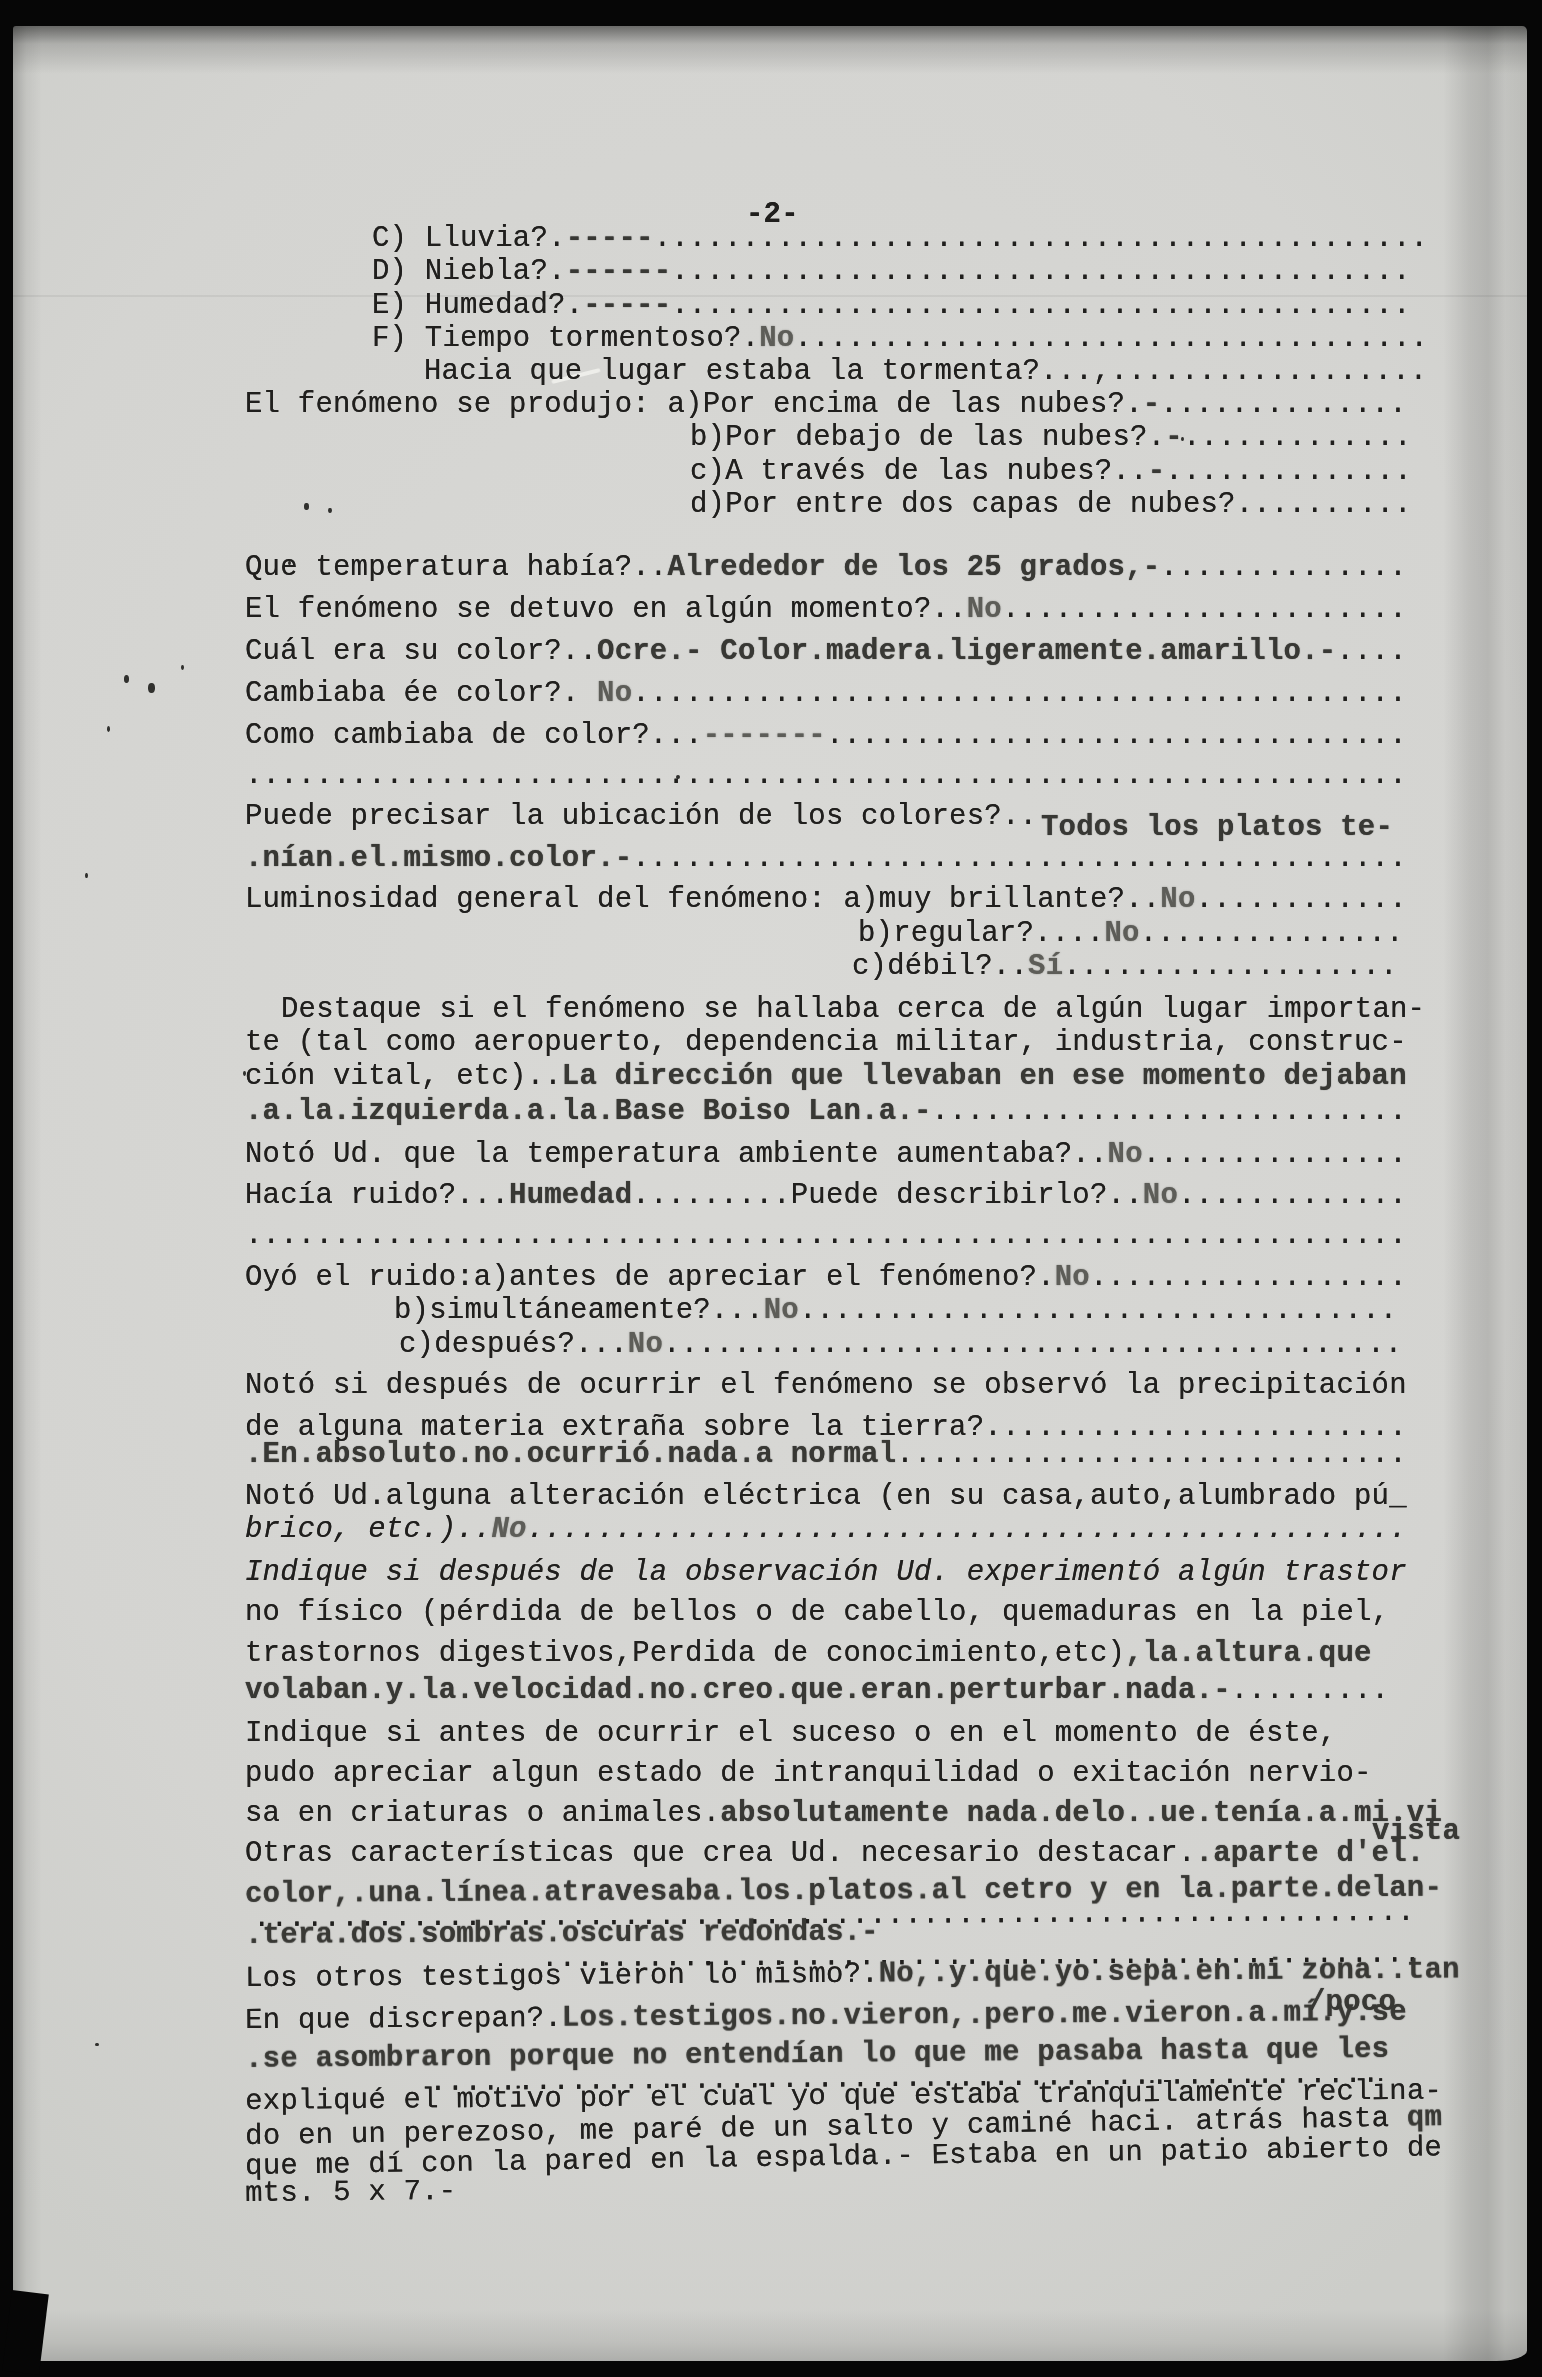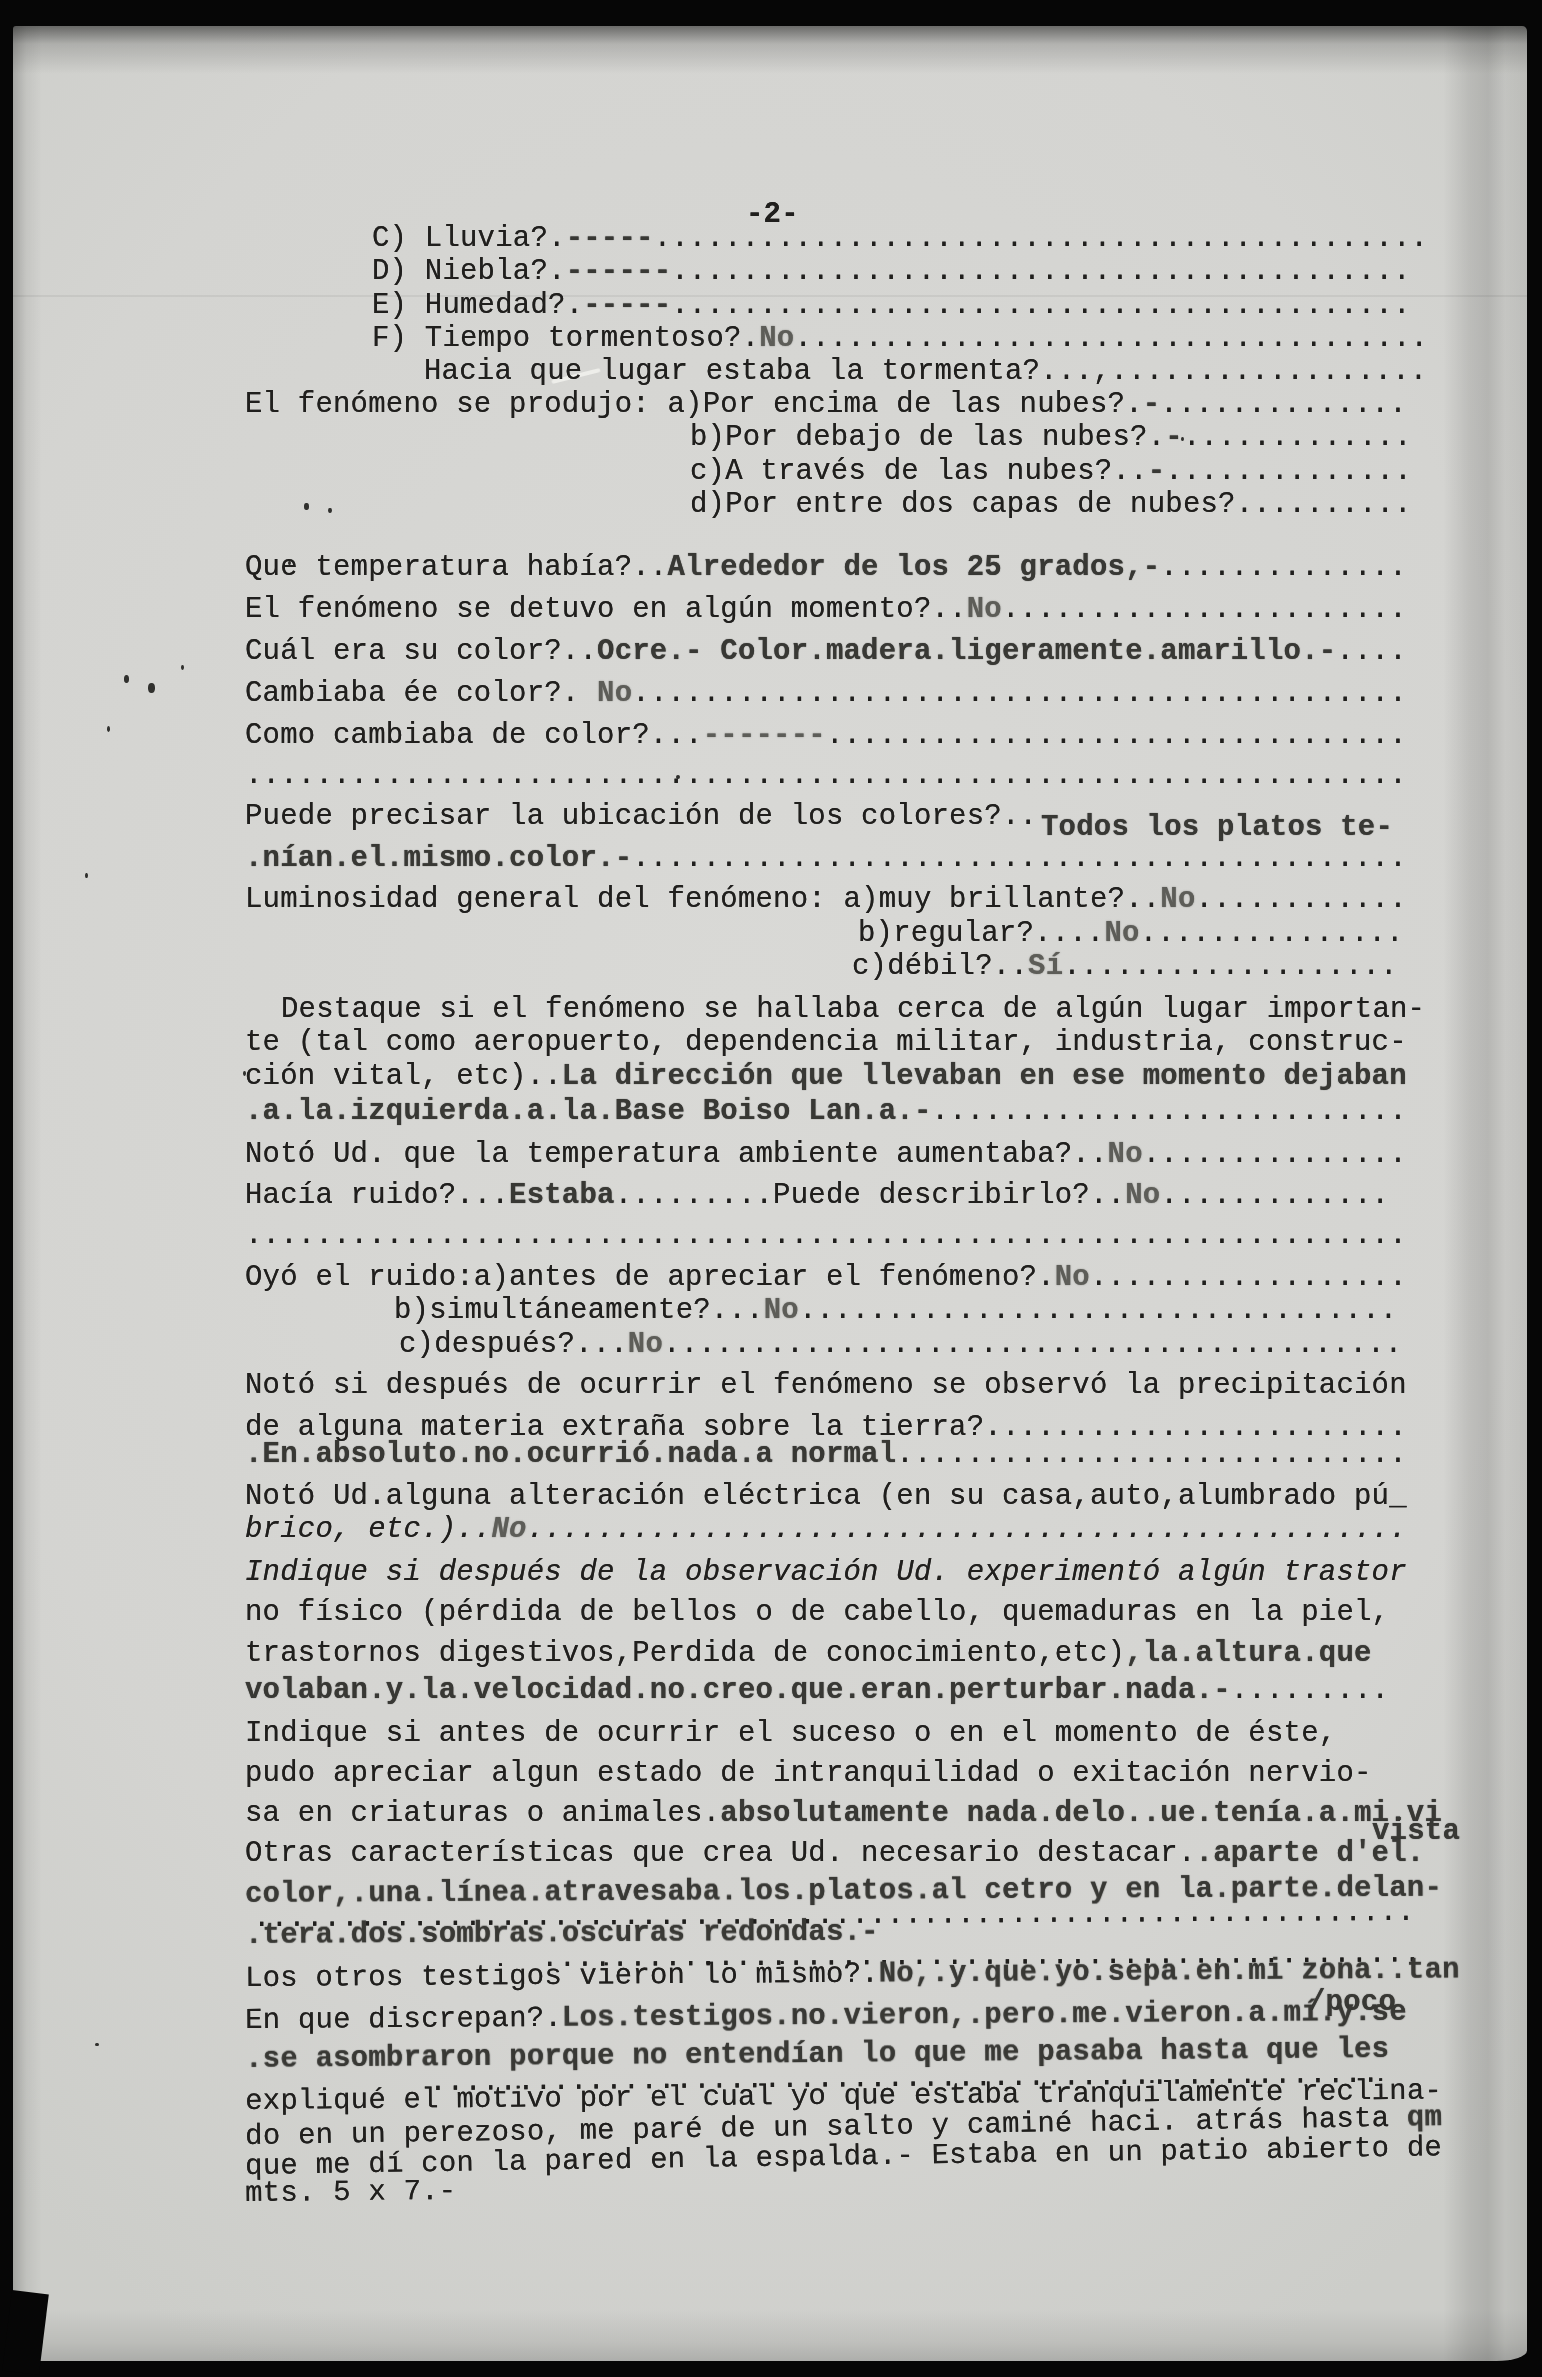--- a/index.html
+++ b/index.html
@@ -73,21 +73,21 @@
         <div class="line" style="left: 1041px; top: 813px;"><span class="a">Todos los platos te-</span></div>
         <div class="line" style="left: 245px; top: 844px;"><span class="a">.nían.el.mismo.color.-</span><span class="d">............................................</span></div>
         <div class="line" style="left: 245px; top: 885px;"><span class="q">Luminosidad general del fenómeno: a)muy brillante?..</span><span class="f">No</span><span class="d">............</span></div>
         <div class="line" style="left: 858px; top: 919px;"><span class="q">b)regular?....</span><span class="f">No</span><span class="d">...............</span></div>
         <div class="line" style="left: 852px; top: 952px;"><span class="q">c)débil?..</span><span class="f">Sí</span><span class="d">...................</span></div>
         <div class="line" style="left: 245px; top: 995px; margin-left: 36px;"><span class="q">Destaque si el fenómeno se hallaba cerca de algún lugar importan-</span></div>
         <div class="line" style="left: 245px; top: 1028px;"><span class="q">te (tal como aeropuerto, dependencia militar, industria, construc-</span></div>
         <div class="line" style="left: 245px; top: 1062px;"><span class="q">ción vital, etc)..</span><span class="a">La dirección que llevaban en ese momento dejaban</span></div>
         <div class="line" style="left: 245px; top: 1097px;"><span class="a">.a.la.izquierda.a.la.Base Boiso Lan.a.-</span><span class="d">...........................</span></div>
         <div class="line" style="left: 245px; top: 1140px;"><span class="q">Notó Ud. que la temperatura ambiente aumentaba?..</span><span class="f">No</span><span class="d">...............</span></div>
-        <div class="line" style="left: 245px; top: 1181px;"><span class="q">Hacía ruido?...</span><span class="a">Estaba</span><span class="d">.........</span><span class="q">Puede describirlo?..</span><span class="f">No</span><span class="d">.............</span></div>
+        <div class="line" style="left: 245px; top: 1181px;"><span class="q">Hacía ruido?...</span><span class="a">Humedad</span><span class="d">.........</span><span class="q">Puede describirlo?..</span><span class="f">No</span><span class="d">.............</span></div>
         <div class="line" style="left: 245px; top: 1221px;"><span class="d">..................................................................</span></div>
         <div class="line" style="left: 245px; top: 1263px;"><span class="q">Oyó el ruido:a)antes de apreciar el fenómeno?.</span><span class="f">No</span><span class="d">..................</span></div>
         <div class="line" style="left: 394px; top: 1296px;"><span class="q">b)simultáneamente?...</span><span class="f">No</span><span class="d">..................................</span></div>
         <div class="line" style="left: 399px; top: 1330px;"><span class="q">c)después?...</span><span class="f">No</span><span class="d">..........................................</span></div>
         <div class="line" style="left: 245px; top: 1371px;"><span class="q">Notó si después de ocurrir el fenómeno se observó la precipitación</span></div>
         <div class="line" style="left: 245px; top: 1405px; margin-top: 8px;"><span class="q">de alguna materia extraña sobre la tierra?.</span><span class="d">.......................</span></div>
         <div class="line" style="left: 245px; top: 1440px;"><span class="a">.En.absoluto.no.ocurrió.nada.a normal</span><span class="d">.............................</span></div>
         <div class="line" style="left: 245px; top: 1482px;"><span class="q">Notó Ud.alguna alteración eléctrica (en su casa,auto,alumbrado pú_</span></div>
         <div class="line" style="left: 245px; top: 1515px; font-style: italic;"><span class="q">brico, etc.)..</span><span class="f">No</span><span class="d">..................................................</span></div>
         <div class="line" style="left: 245px; top: 1558px; font-style: italic;"><span class="q">Indique si después de la observación Ud. experimentó algún trastor</span></div>

